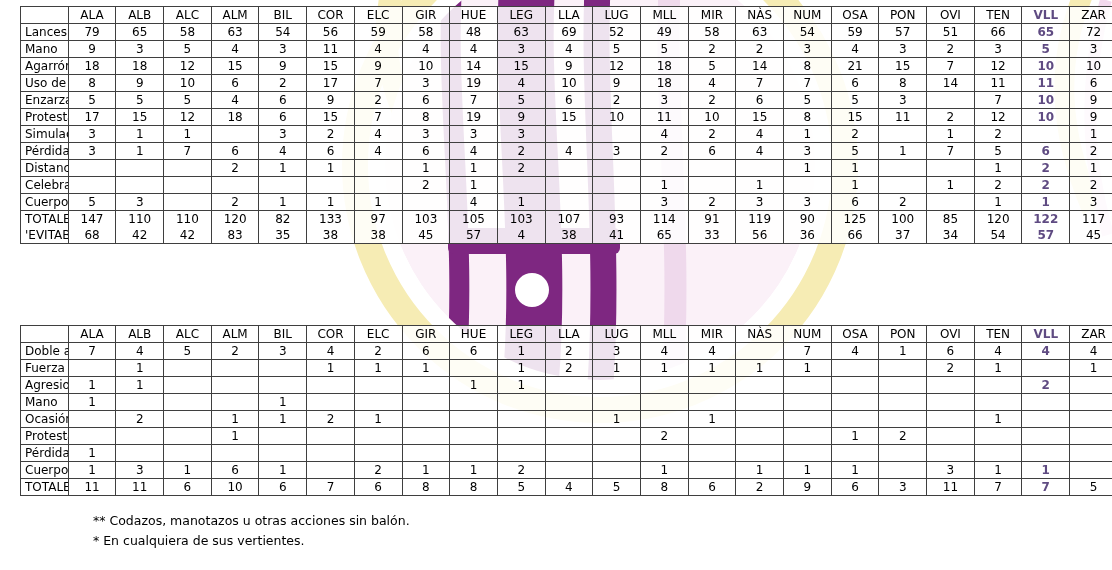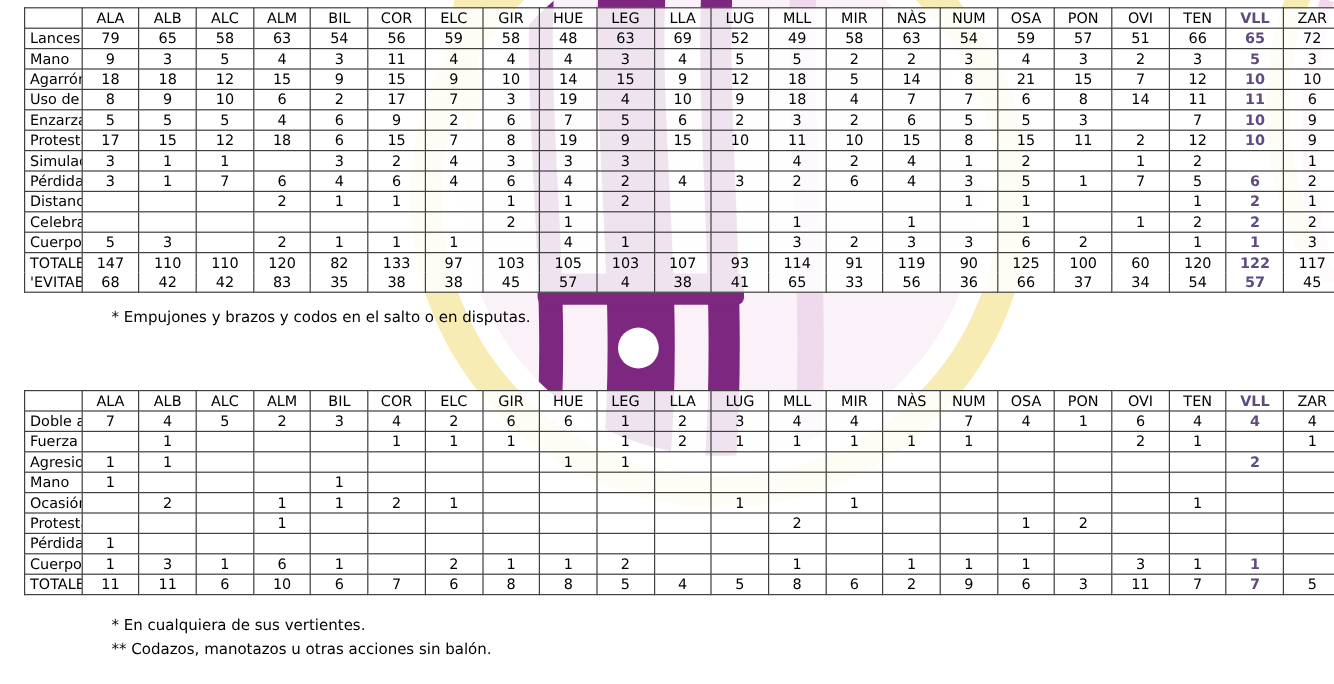--- a/index.html
+++ b/index.html
@@ -379,21 +379,21 @@
         <td>105</td>
         <td>103</td>
         <td>107</td>
         <td>93</td>
         <td>114</td>
         <td>91</td>
         <td>119</td>
         <td>90</td>
         <td>125</td>
         <td>100</td>
-        <td>60</td>
+        <td>85</td>
         <td>120</td>
         <td class="hl">122</td>
         <td>117</td>
       </tr>
       <tr class="totals no-top">
         <td class="lbl">'EVITABLES'</td>
         <td>68</td>
         <td>42</td>
         <td>42</td>
         <td>83</td>
@@ -413,21 +413,20 @@
         <td>37</td>
         <td>34</td>
         <td>54</td>
         <td class="hl">57</td>
         <td>45</td>
       </tr>
     </tbody>
   </table>
 
 <div class="notes" id="notes1">
-  <div>* Empujones y brazos y codos en el salto o en disputas.</div>
 </div>
 
 <table class="stats" id="table2">
     <thead>
       <tr>
         <th class="lbl"></th>
         <th>ALA</th>
         <th>ALB</th>
         <th>ALC</th>
         <th>ALM</th>
@@ -674,15 +673,15 @@
         <td>3</td>
         <td>11</td>
         <td>7</td>
         <td class="hl">7</td>
         <td>5</td>
       </tr>
     </tbody>
   </table>
 
 <div class="notes" id="notes2">
+  <div>** Codazos, manotazos u otras acciones sin balón.</div>
   <div>* En cualquiera de sus vertientes.</div>
-  <div>** Codazos, manotazos u otras acciones sin balón.</div>
 </div>
 
 </body></html>

